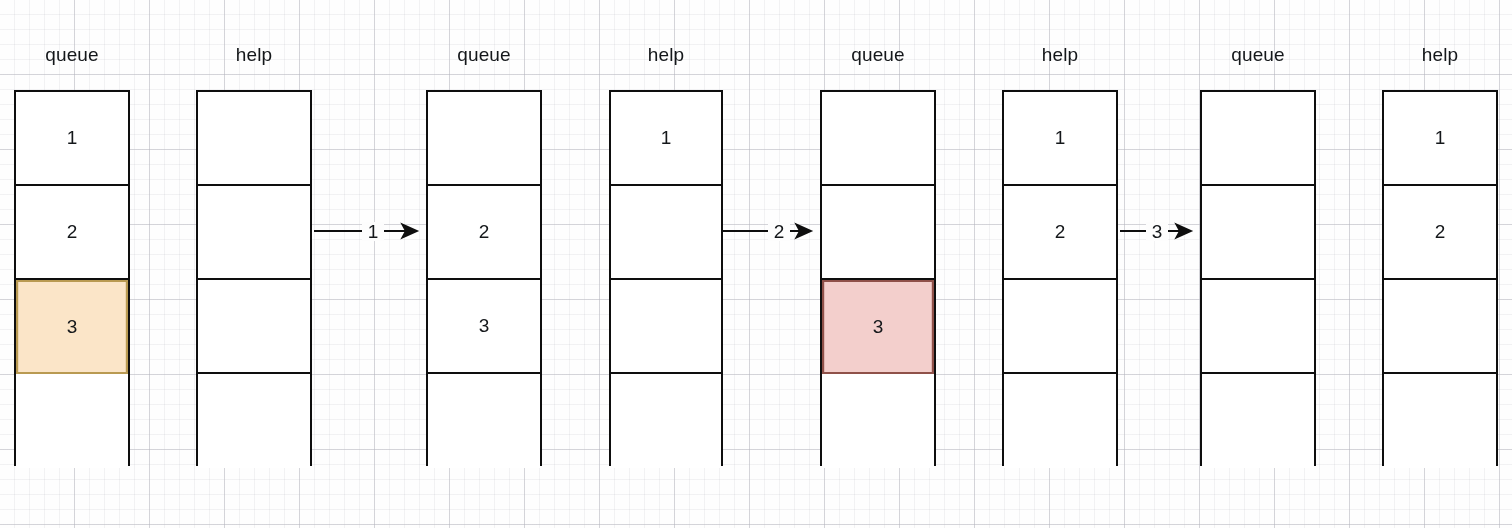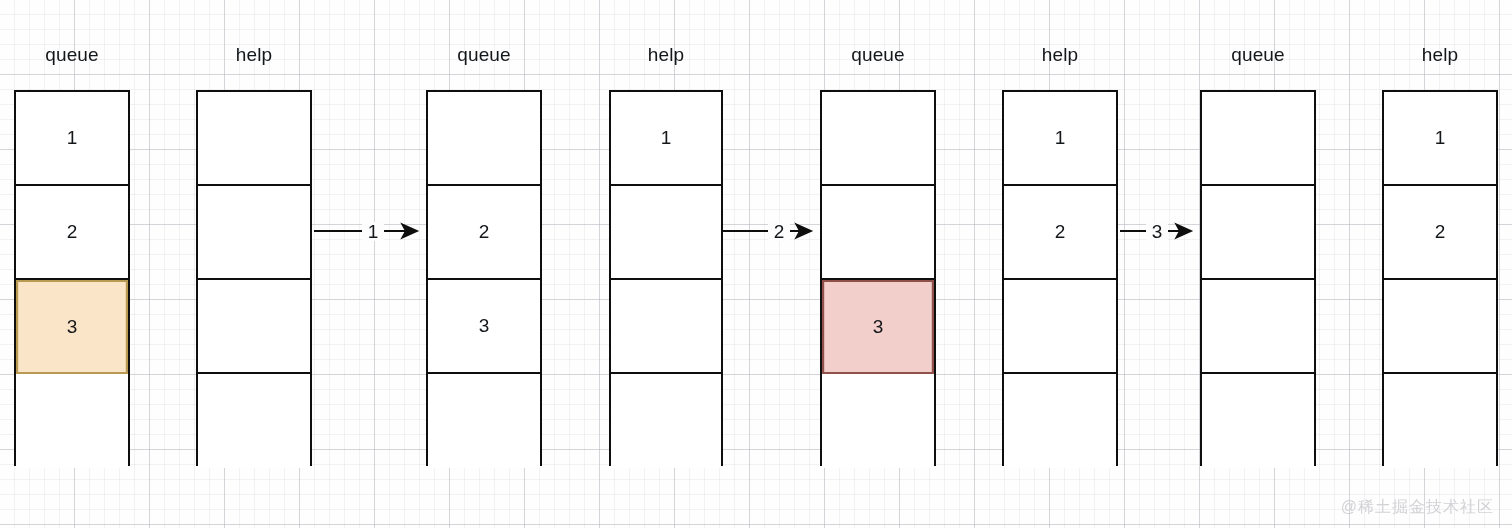--- a/index.html
+++ b/index.html
@@ -216,15 +216,14 @@
   <svg class="arrow-svg" style="left:1120px; top:216px;" width="80" height="30" viewBox="0 0 80 30">
     <defs>
       <marker id="ah3" markerWidth="9" markerHeight="9" refX="7.6" refY="4.5" orient="auto" markerUnits="strokeWidth">
         <path d="M0,0.6 L8.6,4.5 L0,8.4 L2.1,4.5 Z" fill="#0e0e0e"></path>
       </marker>
     </defs>
     <line x1="0" y1="15" x2="71" y2="15" stroke="#0e0e0e" stroke-width="2.2" marker-end="url(#ah3)"></line>
   </svg>
   <div class="arrow-label" style="left:1146px; top:222px; width:20px;">3</div>
 
-  <div class="watermark">@稀土掘金技术社区</div>
 
 </div>
 
 </body></html>

